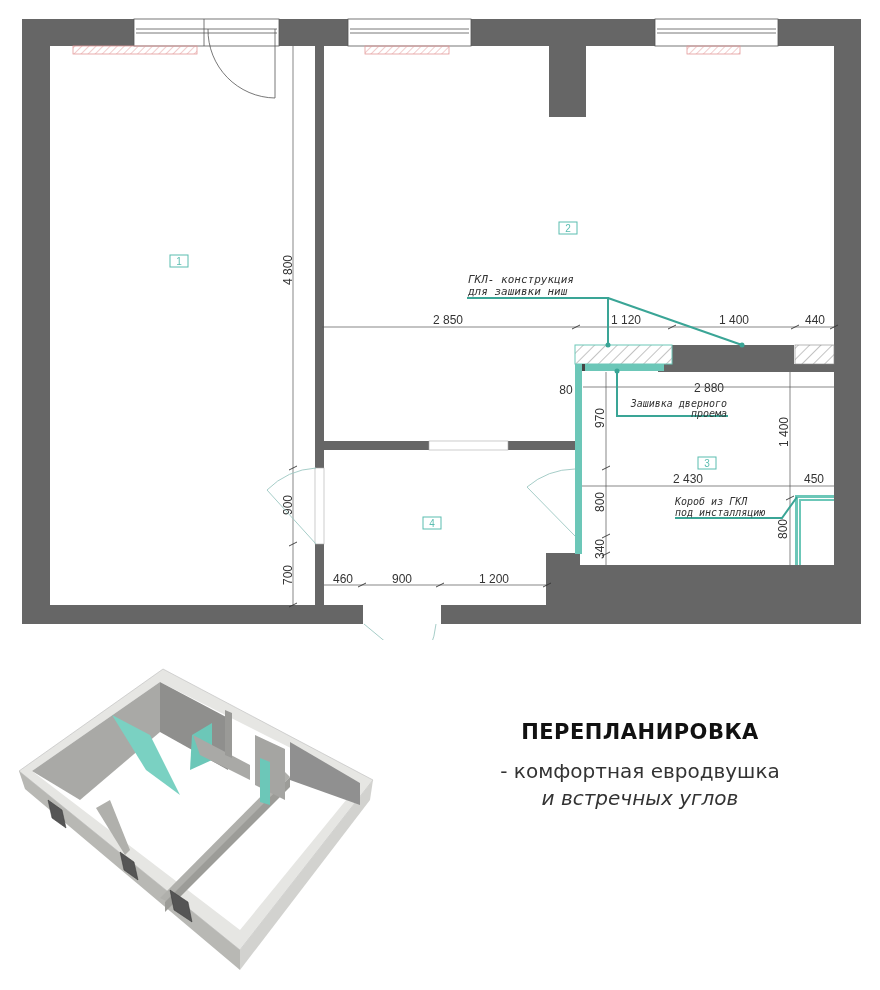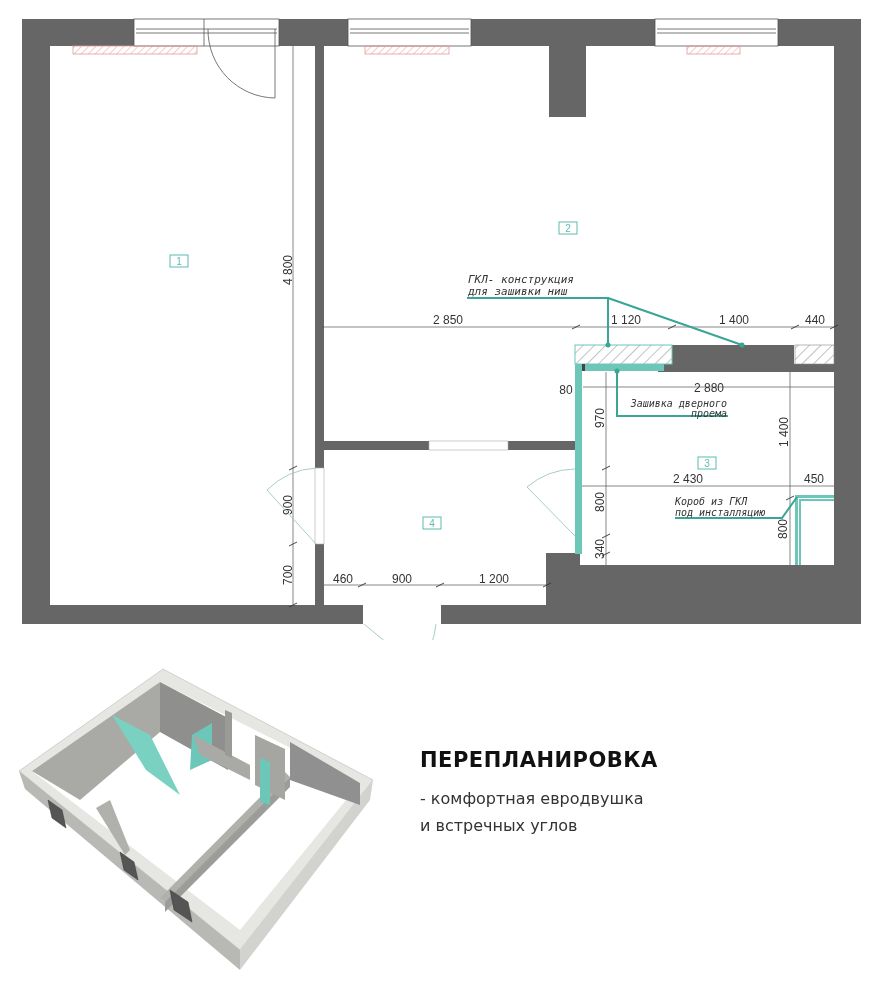--- a/index.html
+++ b/index.html
@@ -1,22 +1,22 @@
 <!DOCTYPE html>
 <html><head>
 <meta charset="utf-8">
 <style>
   html, body { margin:0; padding:0; background:#ffffff; }
   body { width:880px; height:990px; position:relative; overflow:hidden; font-family:"DejaVu Sans", sans-serif; }
   #plan { position:absolute; left:0; top:0; width:880px; height:640px; }
   #iso { position:absolute; left:0; top:640px; width:440px; height:350px; }
-  .caption { position:absolute; right:20px; top:748px; width:440px; text-align:left; color:#2a2a2a; }
+  .caption { position:absolute; right:20px; top:720px; width:440px; text-align:center; color:#2a2a2a; }
   .caption .title { font-family:"DejaVu Sans", sans-serif; font-weight:bold; font-size:21px; letter-spacing:0.5px; color:#111; margin-bottom:14px; }
-  .caption .line { font-family:"DejaVu Sans", sans-serif; font-size:16px; line-height:26px; margin-bottom:9px; color:#333; }
-  .caption .line.cont { margin-top:-8px; }
+  .caption .line { font-family:"DejaVu Sans", sans-serif; font-size:20px; line-height:26px; margin-bottom:9px; color:#333; }
+  .caption .line.cont { margin-top:-8px;font-style:italic; }
   svg text { font-family:"Liberation Sans", sans-serif; }
   .dim { font-size:12px; fill:#333; }
   .note { font-family:"DejaVu Sans Mono", monospace; font-size:11px; fill:#333; font-style:italic; }
   .roomtag { font-size:10px; fill:#5bbdb0; }
 </style>
 </head>
 <body>
 
 <svg id="plan" viewBox="0 0 880 640" xmlns="http://www.w3.org/2000/svg">
   <defs>

